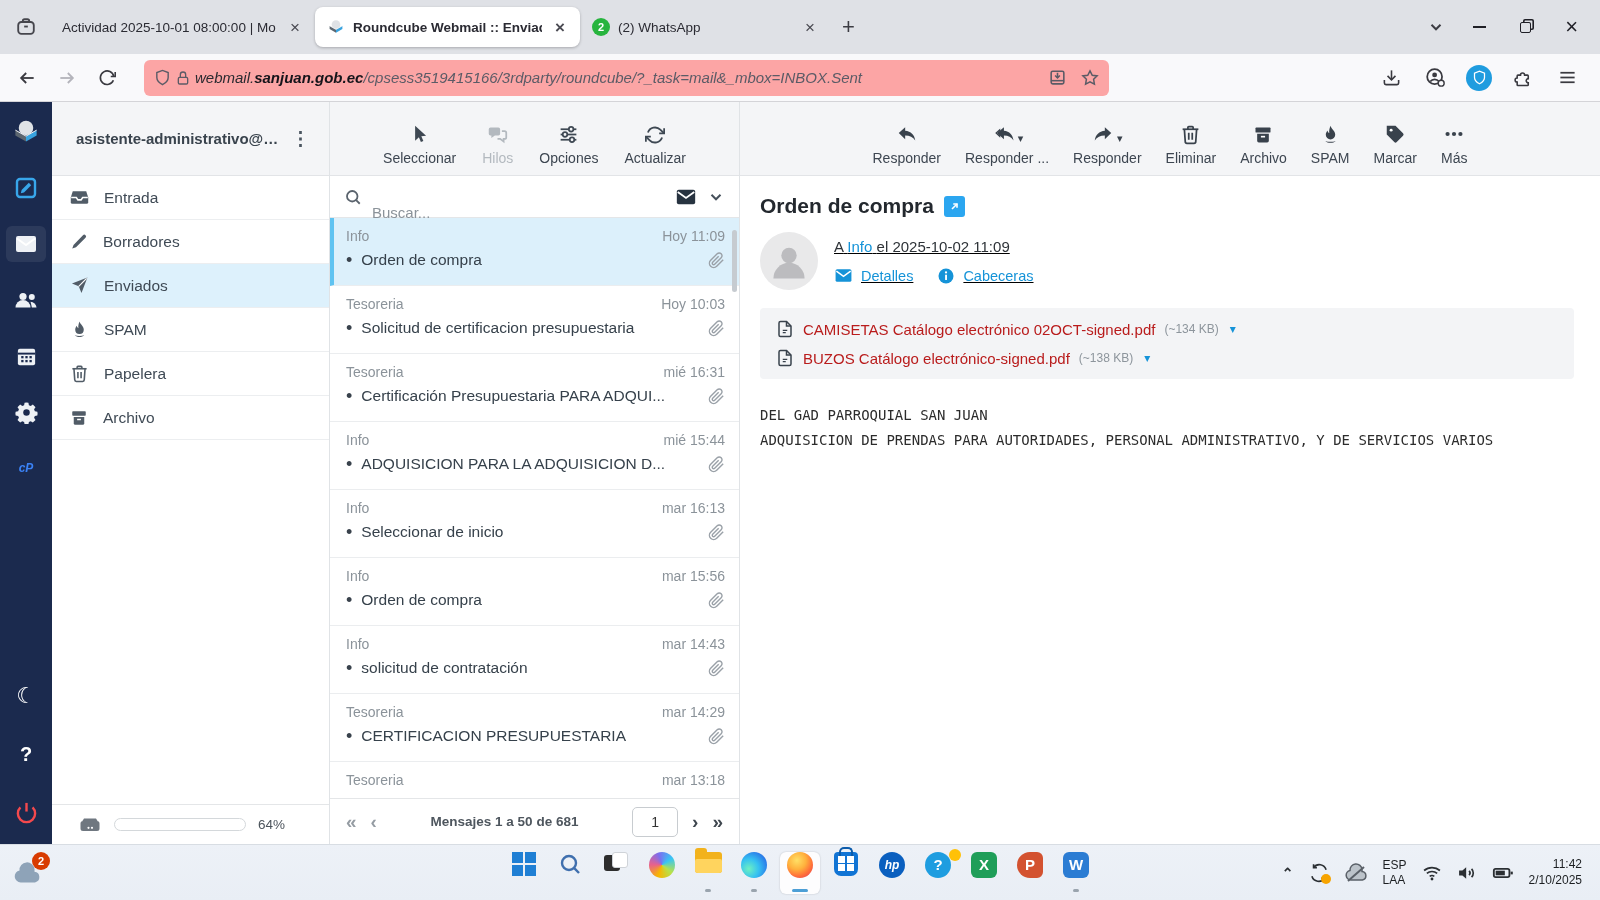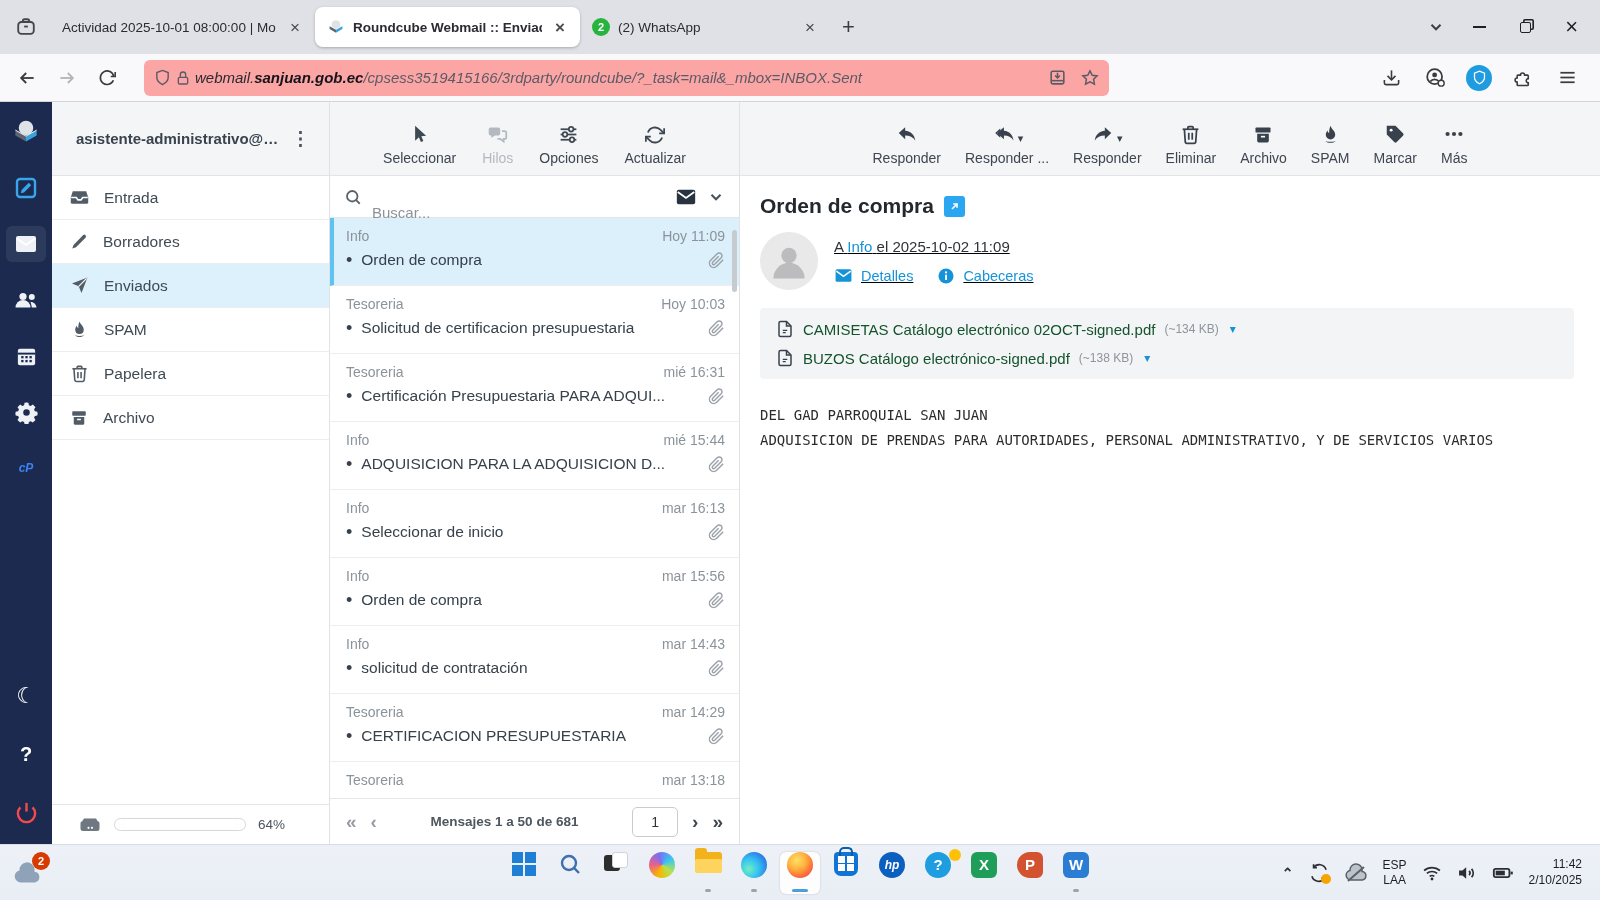--- a/index.html
+++ b/index.html
@@ -110,21 +110,21 @@
   .avatar { width:58px; height:58px; border-radius:50%; background:#e9e9ea; display:flex; align-items:center; justify-content:center; color:#bcbcbf; overflow:hidden; flex:none; }
   .from-lines { padding-top:6px;text-decoration:underline; }
   .from-line1 { font-size:15px; color:#2e3338; }
   .from-line1 .lnk { color:#1593d8; }
   .from-line2 { display:flex; align-items:center; gap:24px; margin-top:11px; }
   .blue-action { display:flex; align-items:center; gap:8px; color:#1593d8; font-size:14.5px; }
   .blue-action .a-ic { color:#1593d8; }
   .attach-box { margin-top:18px; background:#f3f4f6; border-radius:4px; padding:12px 16px; display:flex; flex-direction:column; gap:11px; }
   .attach { display:flex; align-items:center; gap:9px; }
   .attach .d-ic { color:#39424c; flex:none; }
-  .attach-name { font-size:15px; color:#14532d; }
+  .attach-name { font-size:15px; color:#b91c1c; }
   .attach-size { font-size:12px; color:#8d959c; }
   .attach-caret { color:#1593d8; font-size:12px; margin-left:2px; }
   .mail-body { margin-top:24px; font-family:"DejaVu Sans Mono","Liberation Mono",monospace; font-size:14px; color:#2c2c2c; line-height:1.75; }
 
   
   .taskbar { height:56px; background:linear-gradient(180deg,#edf1f7,#e9eef5); border-top:1px solid #d8dde3; display:flex; align-items:center; padding:0 10px; flex:none; position:relative; }
   .widgets { display:flex; align-items:center; position:relative; width:58px; }
   .cloud-ic { color:#8ea3b8; }
   .badge { position:absolute; top:-6px; left:22px; min-width:18px; height:18px; border-radius:9px; background:#d83b01; color:#fff; font-size:11px; font-weight:bold; display:flex; align-items:center; justify-content:center; padding:0 4px; }
   .tb-center { position:absolute; left:50%; transform:translateX(-50%); display:flex; align-items:center; gap:6px; height:100%; }
@@ -154,21 +154,21 @@
   .store-bag::before { content:""; position:absolute; top:-5px; width:10px; height:7px; border:2px solid #0d5cab; border-bottom:none; border-radius:5px 5px 0 0; }
   .store-win { display:grid; grid-template-columns:7px 7px; grid-template-rows:7px 7px; gap:1.5px; }
   .store-win span { background:#fff; }
   .help-circle { width:26px; height:26px; border-radius:50%; background:#1e9de0; color:#fff; font-weight:bold; font-size:15px; display:flex; align-items:center; justify-content:center; position:relative; }
   .help-dot { position:absolute; top:-3px; right:-3px; width:12px; height:12px; border-radius:50%; background:#ffc107; }
   .search-ic-tb { color:#3f6fae; }
   .tray { margin-left:auto; display:flex; align-items:center; gap:15px; padding-right:8px; }
   .tray-ic { color:#2b2f33; display:flex; align-items:center; }
   .sync-wrap { position:relative; }
   .sync-dot { position:absolute; right:-2px; bottom:-1px; width:10px; height:10px; border-radius:50%; background:#f7a400; }
-  .lang { font-size:12px; color:#1c1f22; line-height:1.25; text-align:center; }
+  .lang { font-size:12px; color:#1c1f22; line-height:1.25; text-align:left; }
   .clock { font-size:12px; color:#1c1f22; line-height:1.3; text-align:right; }
   .chev-up { font-size:14px; color:#2b2f33; font-weight:bold; }
 </style>
 </head>
 <body>
 
 <svg width="0" height="0" style="position:absolute">
   <symbol id="i-cursor" viewBox="0 0 24 24">
       <path fill="currentColor" d="M7 2 L7 19 L11.3 15.2 L13.6 20.6 L16.4 19.4 L14.1 14 L19.5 13.5 Z"></path>
     </symbol>

